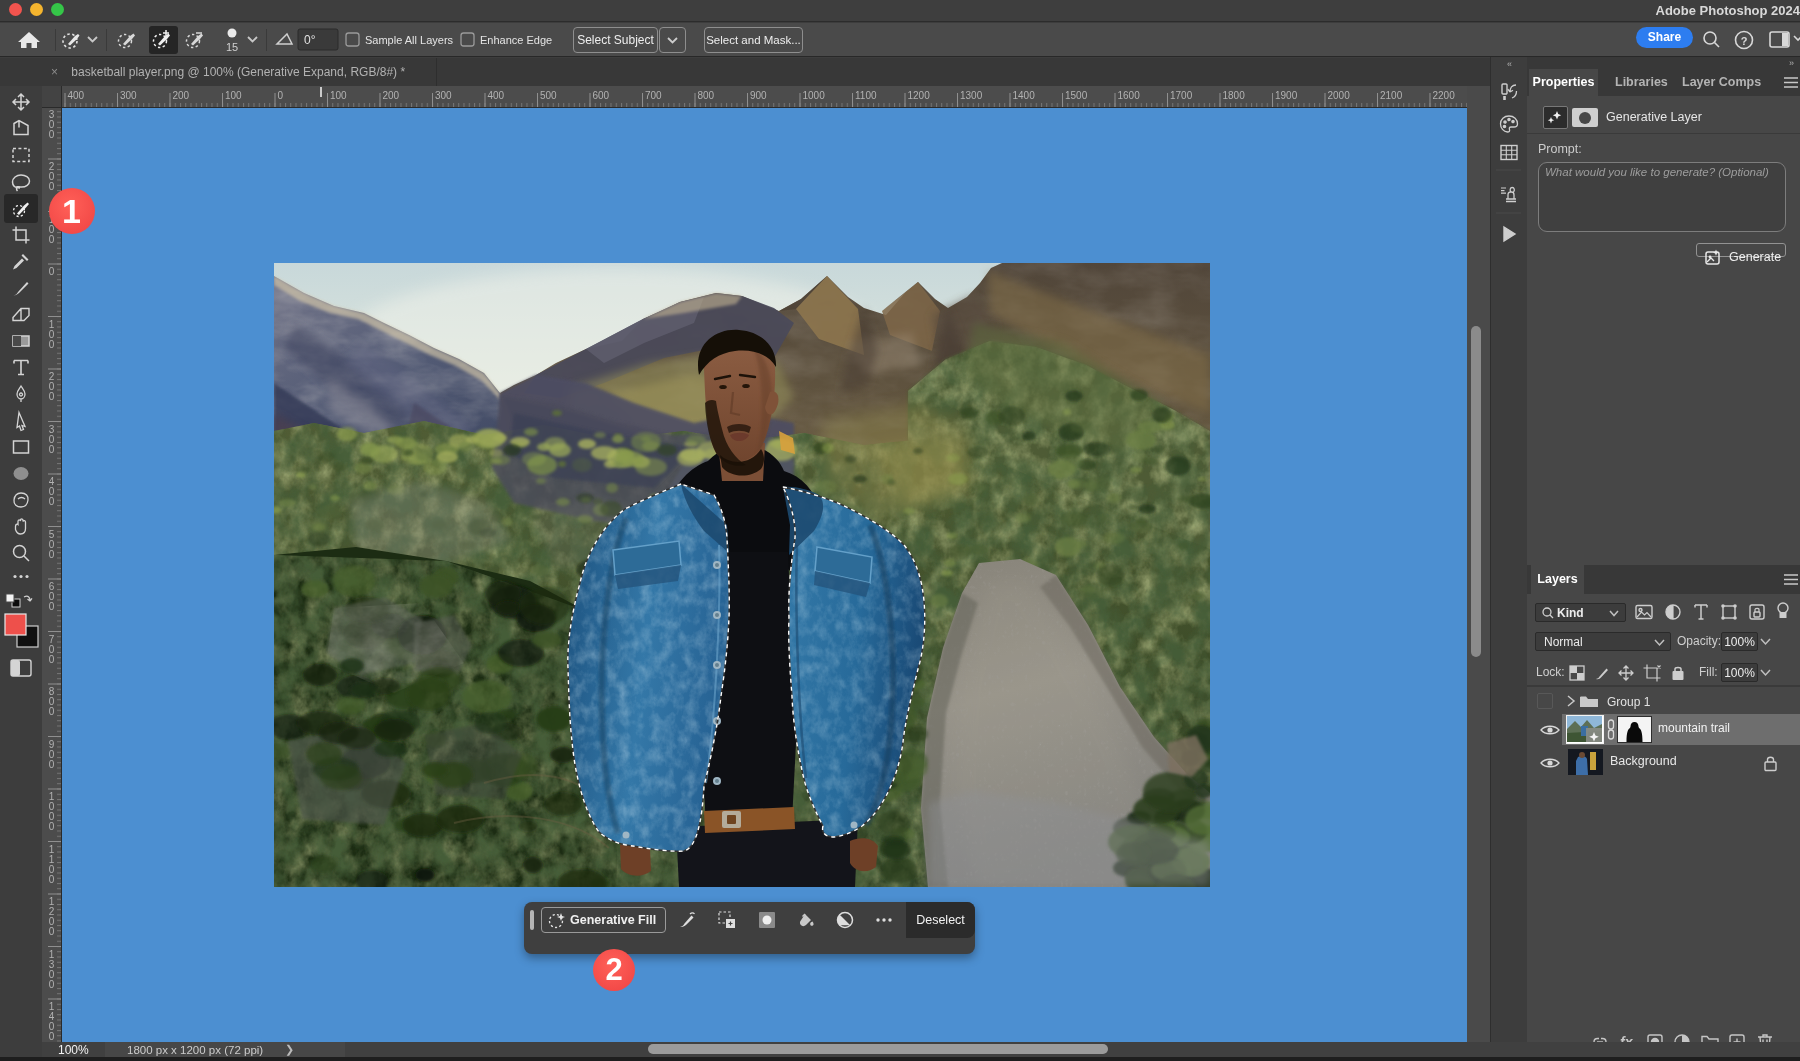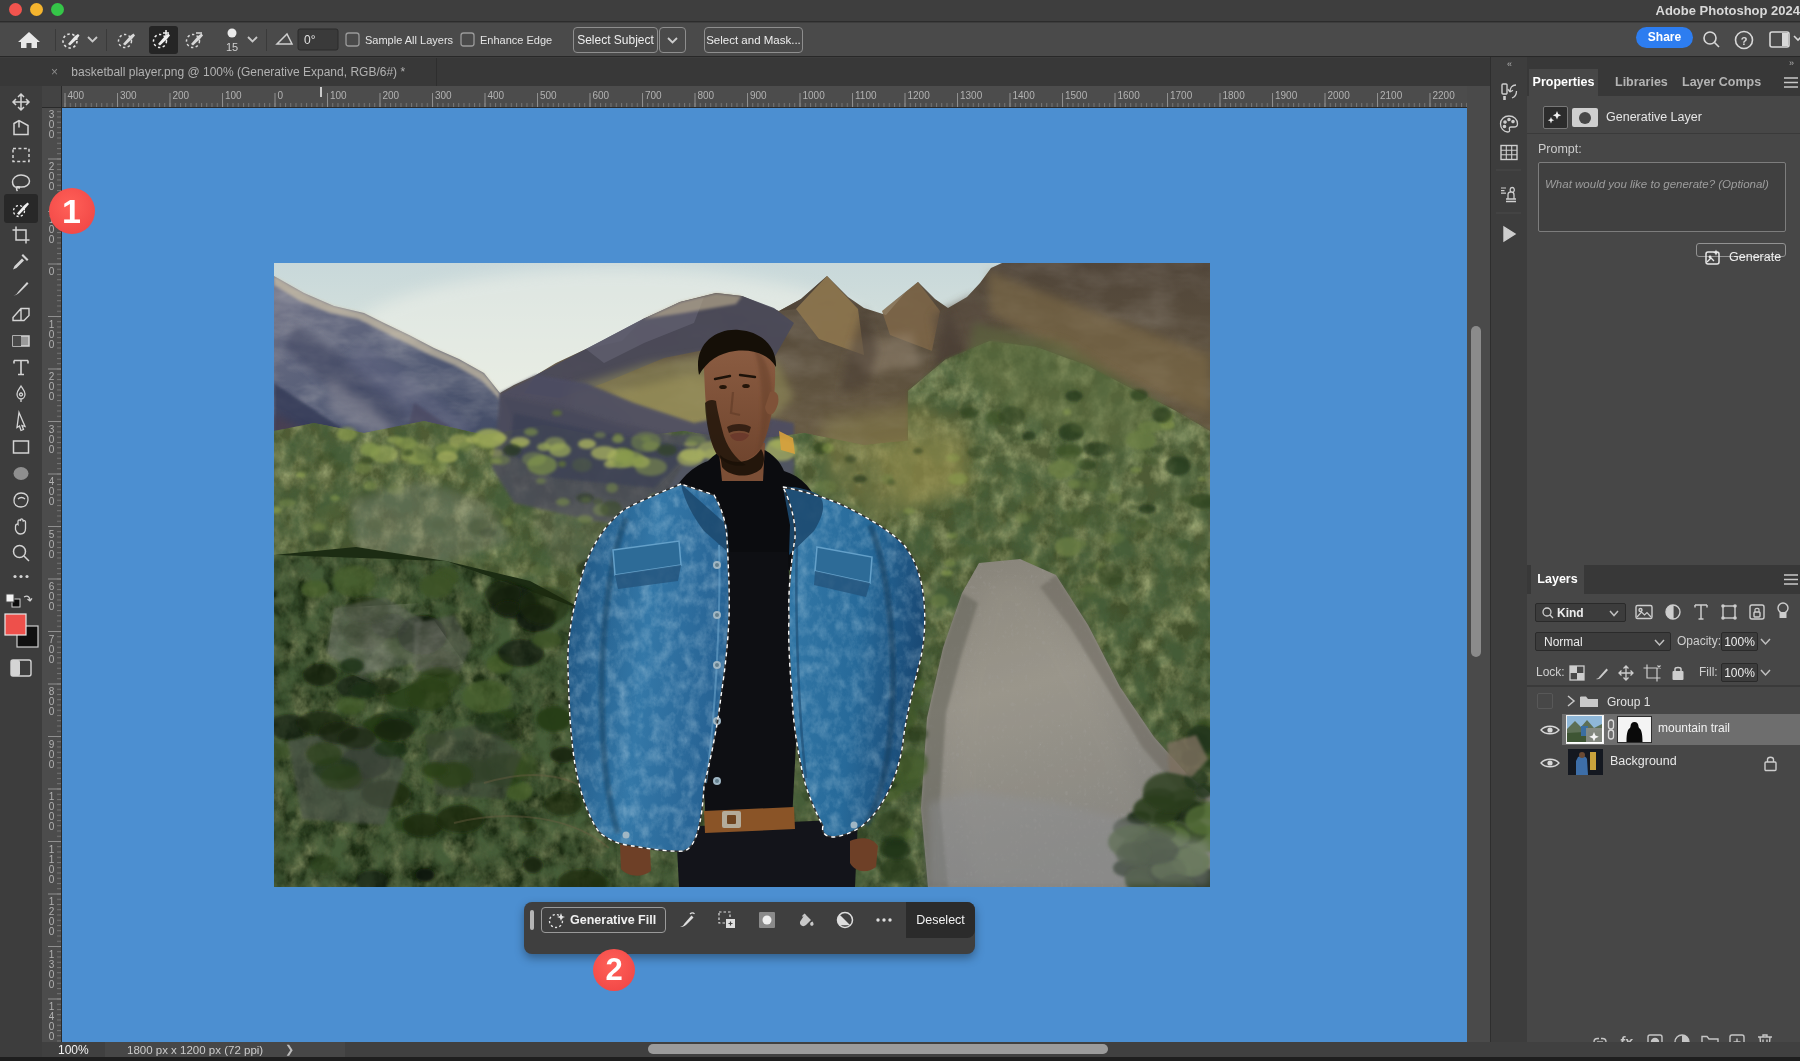--- a/index.html
+++ b/index.html
@@ -195,21 +195,21 @@
 
   <g transform="translate(21,610)">
         <rect x="-10" y="-8" width="20" height="16" rx="2" fill="none" stroke="#d4d4d4" stroke-width="1.4"></rect>
         <rect x="-10" y="-8" width="9" height="16" rx="2" fill="#d4d4d4"></rect>
       </g>
 </svg>
 </div>
 <div id="tabstrip">
   <div class="abs" style="left:42px;top:0;width:395px;height:28px;color:#b2b2b2;font-size:12px;line-height:28px;border-right:1px solid #2e2e2e">
     <span style="margin-left:9px;color:#8c8c8c">×</span>
-    <span style="margin-left:10px">basketball player.png @ 100% (Generative Expand, RGB/6#) *</span>
+    <span style="margin-left:10px">basketball player.png @ 100% (Generative Expand, RGB/8#) *</span>
   </div>
 </div>
 <div id="hruler">
     <svg width="1425" height="22" style="position:absolute;left:0;top:0">
       <defs>
         <pattern id="ht" width="5.25" height="22" patternUnits="userSpaceOnUse" x="1.50">
           <line x1="0.5" y1="17" x2="0.5" y2="22" stroke="#757575" stroke-width="1"></line>
         </pattern>
         <pattern id="hT" width="52.5" height="22" patternUnits="userSpaceOnUse" x="22.50">
           <line x1="0.5" y1="7" x2="0.5" y2="22" stroke="#8f8f8f" stroke-width="1"></line>
@@ -971,21 +971,21 @@
           <path d="M7 10 l0.9 2.3 l2.3 0.9 l-2.3 0.9 l-0.9 2.3 l-0.9 -2.3 l-2.3 -0.9 l2.3 -0.9 Z"></path>
         </g>
       </svg>
   </div>
   <div class="abs" style="left:82px;top:51px;width:26px;height:19px;background:#cfcfcf;border-radius:2px">
     <div class="abs" style="left:7px;top:3.5px;width:12px;height:12px;border-radius:50%;background:#474747"></div>
   </div>
   <div class="abs" style="left:116px;top:53px;color:#e6e6e6;font-size:12.5px">Generative Layer</div>
   <div class="abs" style="left:37px;top:76px;width:273px;height:1px;background:#3a3a3a"></div>
   <div class="abs" style="left:48px;top:85px;color:#cccccc;font-size:12.5px">Prompt:</div>
-  <div class="abs" style="left:48px;top:105px;width:248px;height:70px;background:#404040;border:1px solid #7d7d7d;border-radius:2px;color:#9d9d9d;font-size:11.5px;font-style:italic;padding:15px 6px;white-space:nowrap;overflow:hidden">What would you like to generate? (Optional)</div>
+  <div class="abs" style="left:48px;top:105px;width:248px;height:70px;background:#404040;border:1px solid #7d7d7d;border-radius:9px;color:#9d9d9d;font-size:11.5px;font-style:italic;padding:3px 6px;white-space:nowrap;overflow:hidden">What would you like to generate? (Optional)</div>
   <div class="abs" style="left:206px;top:186px;width:90px;height:14px;border:1px solid #929292;border-radius:3px">
     <svg width="22" height="20" style="position:absolute;left:8px;top:4px">
         <rect x="1" y="4" width="13" height="12" rx="2" fill="none" stroke="#e8e8e8" stroke-width="1.5"></rect>
         <path d="M11 1.5 l0.9 2.2 l2.2 0.9 l-2.2 0.9 l-0.9 2.2 l-0.9 -2.2 l-2.2 -0.9 l2.2 -0.9 Z" fill="#e8e8e8"></path>
         <circle cx="5" cy="9" r="1.4" fill="#e8e8e8"></circle>
         <path d="M2 14 l4 -4 l3 3" stroke="#e8e8e8" stroke-width="1.3" fill="none"></path>
       </svg>
     <div class="abs" style="left:32px;top:0;color:#f0f0f0;font-size:12.5px;line-height:27px">Generate</div>
   </div>
 

